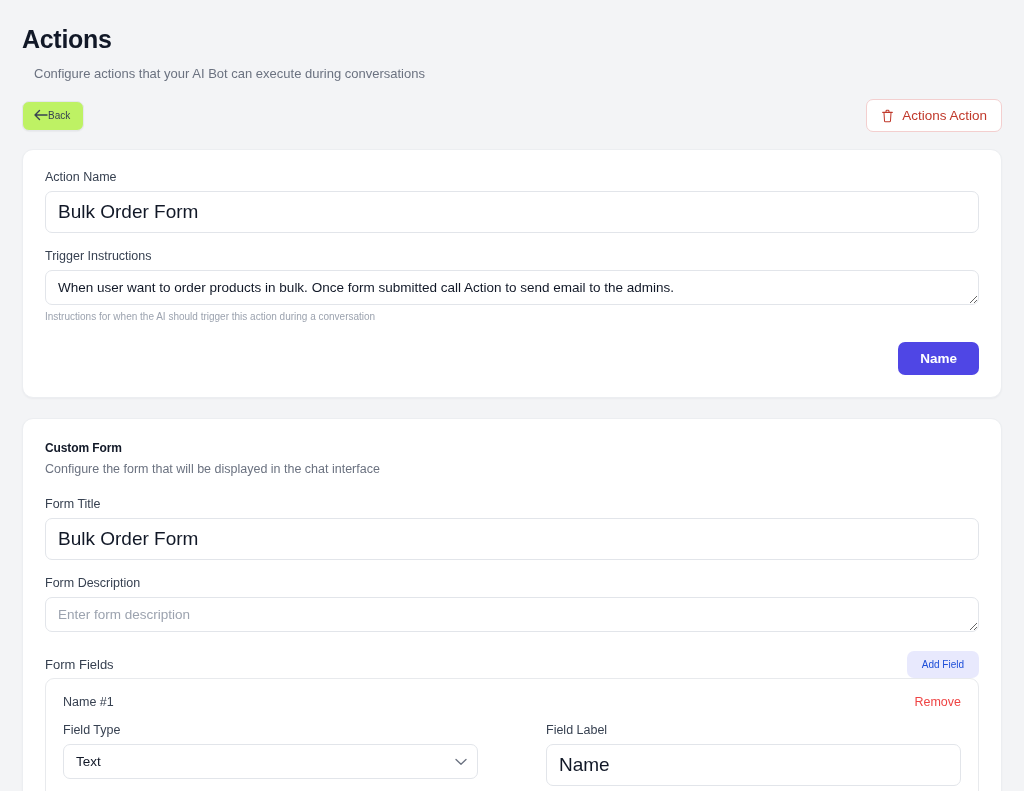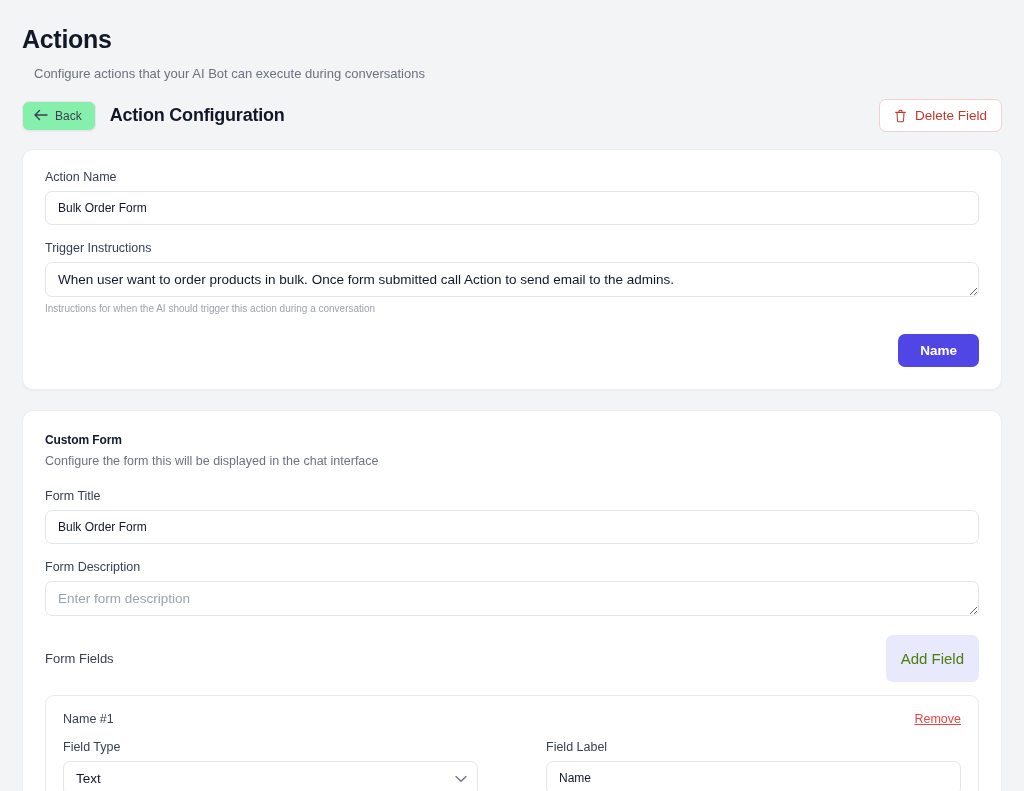--- a/index.html
+++ b/index.html
@@ -21,24 +21,24 @@
   }
   .page-subtitle {
     font-size: 13px; color: #6b7280; margin: 12px; line-height: 1.3;
   }
 
   .toolbar {
     display: flex; align-items: center;
     margin-top: 17px; gap: 14px;
   }
   .back-btn {
-    display: inline-flex; align-items: center; gap: 7px;
-    background: #86efac; border: 1px solid #e5e7eb; border-radius: 7px;
+    display: inline-flex; align-items: center; gap: 0;
+    background: #bef264; border: 1px solid #e5e7eb; border-radius: 7px;
     padding: 7px 13px 7px 11px;
-    font-size: 12px; color: #374151; font-weight: 500;
+    font-size: 10px; color: #374151; font-weight: 500;
     cursor: pointer;
     box-shadow: 0 1px 1px rgba(16,24,40,0.04);
   }
   .back-arrow { font-size: 14px; line-height: 1; color: #374151; display:inline-block; }
   .config-title {
     font-size: 18px; font-weight: bold; color: #111827; letter-spacing: -0.2px;
   }
   .spacer { flex: 1; }
   .delete-btn {
     display: inline-flex; align-items: center; gap: 8px;
@@ -63,21 +63,21 @@
 
   .field-label {
     display: block;
     font-size: 12.5px; color: #374151; font-weight: 500;
     margin-bottom: 7px;
   }
   .text-input {
     width: 100%;
     border: 1px solid #e2e5ea; border-radius: 7px;
     padding: 9px 12px;
-    font-size: 12px; font-family: "Liberation Sans", sans-serif;
+    font-size: 19px; font-family: "Liberation Sans", sans-serif;
     color: #111827; background: #fff; outline: none;
   }
   .text-input::placeholder { color: #9ca3af; }
   .textarea {
     width: 100%;
     border: 1px solid #e2e5ea; border-radius: 7px;
     padding: 9px 12px;
     font-size: 13.5px; font-family: "Liberation Sans", sans-serif;
     color: #111827; background: #fff; outline: none;
     resize: vertical; overflow: hidden;
@@ -97,43 +97,43 @@
   }
 
   .section-title {
     font-size: 12px; font-weight: bold; color: #111827;
     margin: 0 0 7px 0; letter-spacing: -0.1px;
   }
   .section-sub { font-size: 12.5px; color: #6b7280; margin: 0 0 21px 0; }
 
   .form-fields-row {
     display: flex; align-items: center; justify-content: space-between;
-    margin-top: 19px; margin-bottom: 13px;
+    margin-top: 19px; margin-bottom: 0;
   }
   .form-fields-label { font-size: 13px; font-weight: 500; color: #374151; }
   .add-field-btn {
-    background: #e8e9fd; color: #4d7c0f; border: none; border-radius: 7px;
-    padding: 15px 15px; font-size: 15px; font-weight: 500;
+    background: #e8e9fd; color: #1d4ed8; border: none; border-radius: 7px;
+    padding: 8px 15px; font-size: 10px; font-weight: 500;
     font-family: "Liberation Sans", sans-serif; cursor: pointer;
   }
 
   .field-card {
     border: 1px solid #e8eaed; border-radius: 9px;
     padding: 16px 17px 20px 17px;
     margin-bottom: 14px;
     background: #fff;
   }
   .field-card-head {
     display: flex; align-items: center; justify-content: space-between;
     margin-bottom: 14px;
   }
   .field-card-name { font-size: 12.5px; color: #374151; font-weight: 500; }
   .remove-link {
     font-size: 12.5px; color: #ef4444; cursor: pointer; background: none;
-    border: none; font-family: "Liberation Sans", sans-serif; padding: 0; text-decoration: underline;
+    border: none; font-family: "Liberation Sans", sans-serif; padding: 0;
   }
   .two-col {
     display: grid; grid-template-columns: 1fr 1fr; gap: 0 68px;
   }
   .select-wrap { position: relative; }
   .select-input {
     width: 100%; appearance: none;
     border: 1px solid #e2e5ea; border-radius: 7px;
     padding: 9px 30px 9px 12px;
     font-size: 13.5px; font-family: "Liberation Sans", sans-serif;
@@ -156,31 +156,30 @@
     <div class="toolbar">
       <button class="back-btn">
         <span class="back-arrow">
           <svg width="14" height="12" viewBox="0 0 14 12" fill="none">
             <path d="M13 6H1M1 6l4.5-4.5M1 6l4.5 4.5" stroke="#374151" stroke-width="1.4" stroke-linecap="round" stroke-linejoin="round"></path>
           </svg>
         </span>
         <span>Back</span>
       </button>
 
-      <span class="config-title">Action Configuration</span>
 
       <span class="spacer"></span>
 
       <button class="delete-btn">
         <span class="trash-icon">
           <svg width="13" height="14" viewBox="0 0 14 15" fill="none">
             <path d="M1.8 3.6h10.4M5.4 3.6V2.3c0-.5.4-.9.9-.9h1.4c.5 0 .9.4.9.9v1.3M3.2 3.6l.6 9.2c0 .5.5.9 1 .9h4.4c.5 0 .9-.4 1-.9l.6-9.2" stroke="#c0392b" stroke-width="1.1" stroke-linecap="round" stroke-linejoin="round"></path>
           </svg>
         </span>
-        <span>Delete Field</span>
+        <span>Actions Action</span>
       </button>
     </div>
   </div>
 
   <div class="card card-1">
     <label class="field-label">Action Name</label>
     <input class="text-input" type="text" value="Bulk Order Form" style="">
 
     <div class="row-gap">
       <label class="field-label">Trigger Instructions</label>
@@ -189,21 +188,21 @@
     </div>
 
     <div class="save-row">
       <button class="save-btn">Name</button>
     </div>
   </div>
 
   <div class="card card-2">
     <div class="card-2-inner">
       <h2 class="section-title">Custom Form</h2>
-      <p class="section-sub">Configure the form this will be displayed in the chat interface</p>
+      <p class="section-sub">Configure the form that will be displayed in the chat interface</p>
 
       <label class="field-label">Form Title</label>
       <input class="text-input" type="text" value="Bulk Order Form" style="">
 
       <div class="row-gap">
         <label class="field-label">Form Description</label>
         <textarea class="textarea" rows="1" placeholder="Enter form description" style=""></textarea>
       </div>
 
       <div class="form-fields-row">

